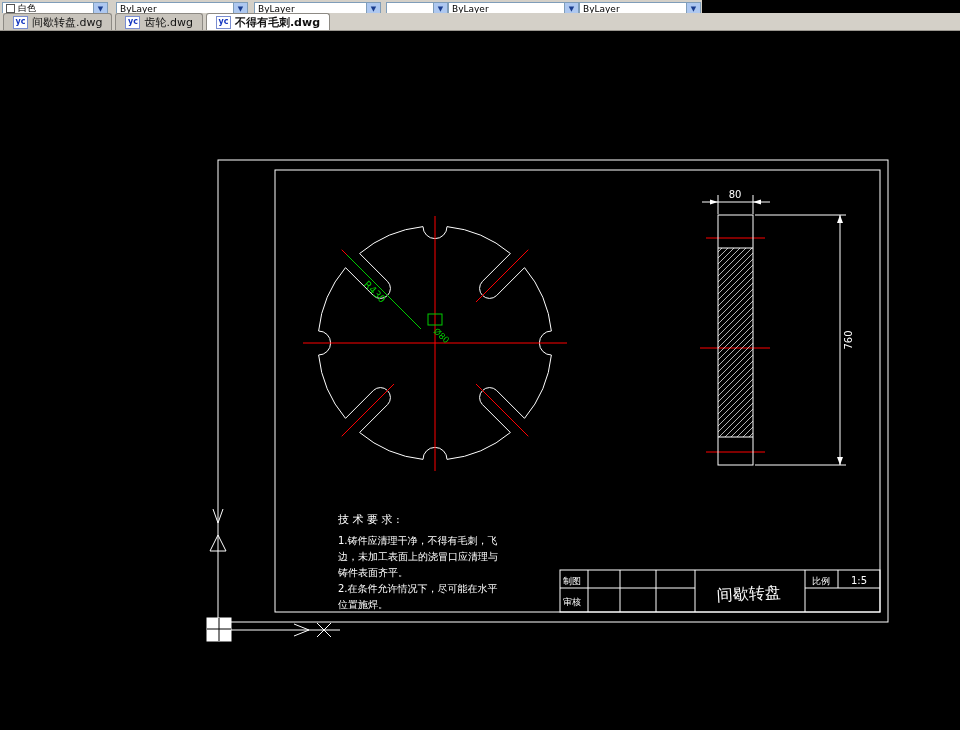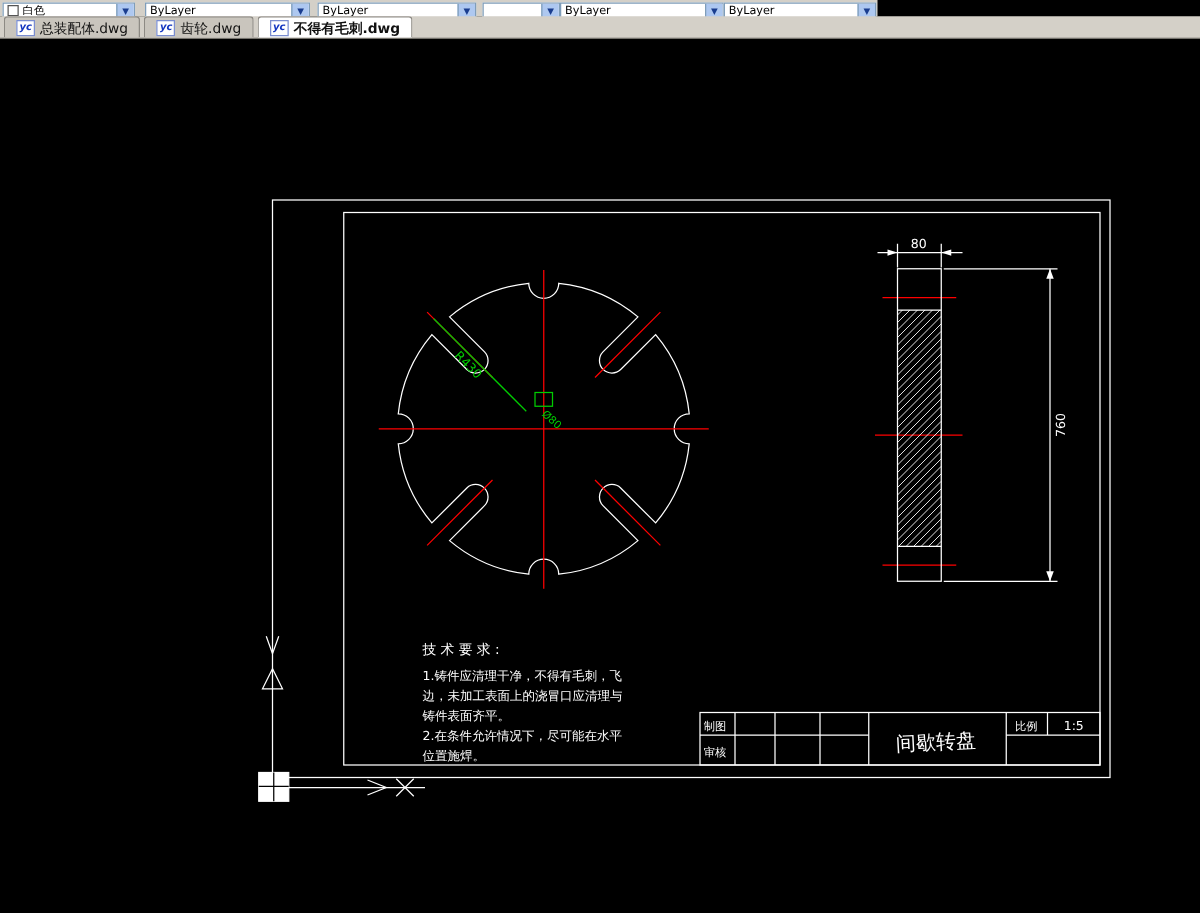--- a/index.html
+++ b/index.html
@@ -15,21 +15,21 @@
              color:#1a3d8f;font-size:7px;display:flex;align-items:center;justify-content:center;}
   .swatch{width:7px;height:7px;background:#fff;border:1px solid #555;margin-left:3px;flex:0 0 auto;}
   
   .tabbar{position:absolute;top:13px;left:0;width:960px;height:18px;background:#d4d0c8;
           display:flex;align-items:flex-end;border-bottom:1px solid #9a968f;box-sizing:border-box;}
   .tab{display:flex;align-items:center;gap:4px;height:17px;padding:0 9px;font-size:11px;color:#111;
        background:#c9c5bd;border:1px solid #8d8a84;border-bottom:none;border-radius:3px 3px 0 0;
        margin-left:3px;box-sizing:border-box;white-space:nowrap;}
   .tab.active{background:#ffffff;font-weight:bold;}
   .dwg-icon{width:13px;height:11px;background:#fff;border:1px solid #7a8dd0;color:#1537c0;
-            font-size:8px;font-style:italic;font-weight:bold;line-height:10px;text-align:center;flex:0 0 auto;}
+            font-size:8px;font-weight:bold;line-height:10px;text-align:center;flex:0 0 auto;}
   
   .canvas{position:absolute;top:31px;left:0;width:960px;height:699px;background:#000;}
   svg text{font-family:"DejaVu Sans","Liberation Sans",sans-serif;}
   .w{fill:none;stroke:#ffffff;stroke-width:1;}
   .wt{fill:#ffffff;stroke:none;}
   .red{stroke:#ff0000;stroke-width:1;fill:none;}
   .grn{stroke:#00cc00;stroke-width:1;fill:none;}
   .gt{fill:#00cc00;stroke:none;}
 </style>
 </head>
@@ -63,21 +63,21 @@
       <div class="combo" style="left:579px;width:120px;">
         <span class="ctext">ByLayer</span>
         <span class="dd">▼</span>
       </div>
     </div>
   </div>
 
   <div class="tabbar">
     <div class="tab">
       <span class="dwg-icon">yc</span>
-      <span>总装配体.dwg</span>
+      <span>间歇转盘.dwg</span>
     </div>
     <div class="tab">
       <span class="dwg-icon">yc</span>
       <span>齿轮.dwg</span>
     </div>
     <div class="tab active">
       <span class="dwg-icon">yc</span>
       <span>不得有毛刺.dwg</span>
     </div>
   </div>

